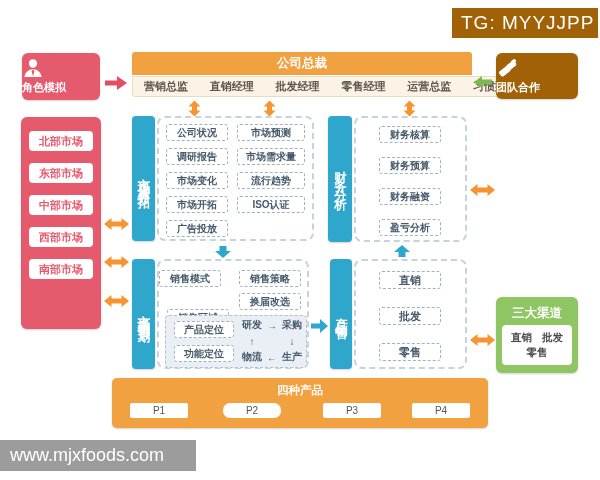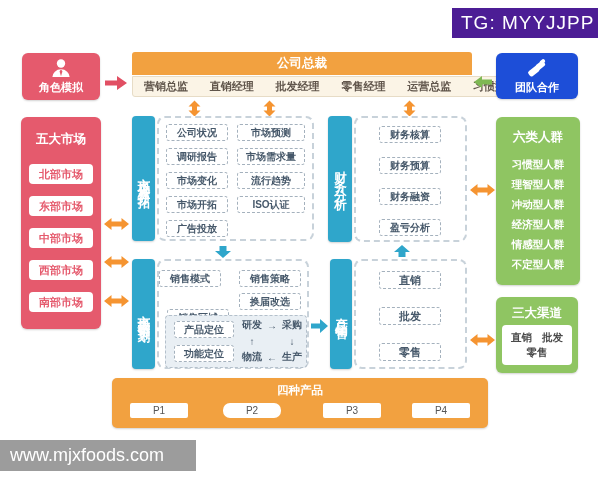--- a/index.html
+++ b/index.html
@@ -1,30 +1,30 @@
 <!DOCTYPE html>
 <html><head>
 <meta charset="utf-8">
 <style>
   html,body{margin:0;padding:0;}
   body{font-family:"Liberation Sans","DejaVu Sans",sans-serif;}
   .canvas{position:relative;width:600px;height:480px;background:#ffffff;overflow:hidden;}
   .abs{position:absolute;box-sizing:border-box;}
 
   
-  .tg-box{left:452px;top:8px;width:146px;height:30px;background:#4c1d95;color:#fff;
+  .tg-box{left:452px;top:8px;width:146px;height:30px;background:#a16207;color:#fff;
     font-size:19px;line-height:30px;padding-left:9px;letter-spacing:1px;}
   .site-box{left:0;top:440px;width:196px;height:31px;background:#9c9c9c;color:#fff;
     font-size:18px;line-height:31px;padding-left:10px;}
 
   
-  .side-box{border-radius:6px;display:flex;flex-direction:column;align-items:center;
+  .side-box{border-radius:6px;display:flex;flex-direction:column;align-items:flex-start;
     justify-content:center;color:#fff;font-weight:bold;box-shadow:0 1px 2px rgba(0,0,0,.18);}
   .red-bg{background:#e55a6d;}
-  .green-bg{background:#1d4ed8;}
+  .green-bg{background:#a16207;}
   .teal-bg{background:#2fa6cb;}
   .orange-bg{background:#f2a140;}
 
   .role-box{left:22px;top:53px;width:78px;height:47px;font-size:11px;gap:2px;}
   .team-box{left:496px;top:53px;width:82px;height:46px;font-size:11px;gap:2px;}
 
   .ceo-bar{left:132px;top:52px;width:340px;height:23px;border-radius:3px 3px 0 0;
     color:#fff;font-size:12.5px;font-weight:bold;text-align:center;line-height:23px;}
   .managers-bar{left:132px;top:76px;width:408px;height:21px;background:#fbf4e6;
     border:1px solid #e7dcc6;display:flex;align-items:center;justify-content:space-around;
@@ -134,21 +134,20 @@
         <path d="M7.5 0.5 L13.5 6.5 H10 V10.5 H13.5 L7.5 16.5 L1.5 10.5 H5 V6.5 H1.5 Z" fill="#f59431"></path>
       </svg>
   </div>
   <div class="abs" style="left:402px;top:100px;">
     <svg width="15" height="17" viewBox="0 0 15 17">
         <path d="M7.5 0.5 L13.5 6.5 H10 V10.5 H13.5 L7.5 16.5 L1.5 10.5 H5 V6.5 H1.5 Z" fill="#f59431"></path>
       </svg>
   </div>
 
   <div class="abs markets-box">
-    <div class="markets-title">五大市场</div>
     <div class="market-item">北部市场</div>
     <div class="market-item">东部市场</div>
     <div class="market-item">中部市场</div>
     <div class="market-item">西部市场</div>
     <div class="market-item">南部市场</div>
   </div>
 
   <div class="abs" style="left:103px;top:217px;">
     <svg width="27" height="14" viewBox="0 0 27 14">
         <path d="M1 7 L8.5 1 V4.5 H18.5 V1 L26 7 L18.5 13 V9.5 H8.5 V13 Z" fill="#f59431"></path>
@@ -177,29 +176,20 @@
   <div class="dash-item" style="left:237px;top:172px;width:68px;">流行趋势</div>
   <div class="dash-item" style="left:237px;top:196px;width:68px;">ISO认证</div>
 
   <div class="abs vbar teal-bg ls6" style="left:328px;top:116px;width:24px;height:126px;">财务分析</div>
   <div class="abs dash-container" style="left:354px;top:116px;width:113px;height:126px;"></div>
   <div class="dash-item" style="left:379px;top:126px;width:62px;">财务核算</div>
   <div class="dash-item" style="left:379px;top:157px;width:62px;">财务预算</div>
   <div class="dash-item" style="left:379px;top:188px;width:62px;">财务融资</div>
   <div class="dash-item" style="left:379px;top:219px;width:62px;">盈亏分析</div>
 
-  <div class="abs groups-box">
-    <div class="groups-title">六类人群</div>
-    <div class="group-item">习惯型人群</div>
-    <div class="group-item">理智型人群</div>
-    <div class="group-item">冲动型人群</div>
-    <div class="group-item">经济型人群</div>
-    <div class="group-item">情感型人群</div>
-    <div class="group-item">不定型人群</div>
-  </div>
 
   <div class="abs" style="left:469px;top:183px;">
     <svg width="27" height="14" viewBox="0 0 27 14">
         <path d="M1 7 L8.5 1 V4.5 H18.5 V1 L26 7 L18.5 13 V9.5 H8.5 V13 Z" fill="#f59431"></path>
       </svg>
   </div>
   <div class="abs" style="left:469px;top:333px;">
     <svg width="27" height="14" viewBox="0 0 27 14">
         <path d="M1 7 L8.5 1 V4.5 H18.5 V1 L26 7 L18.5 13 V9.5 H8.5 V13 Z" fill="#f59431"></path>
       </svg>

